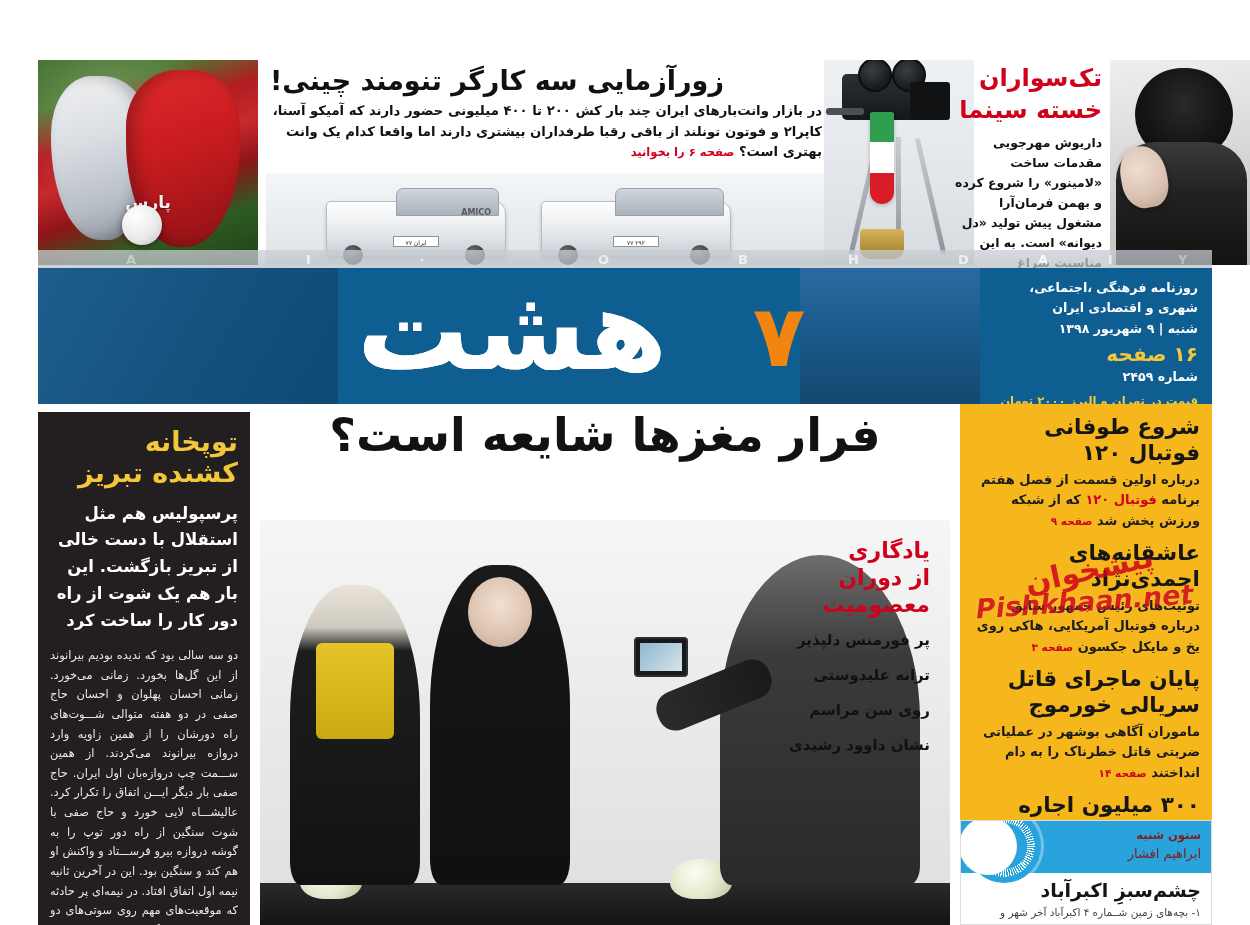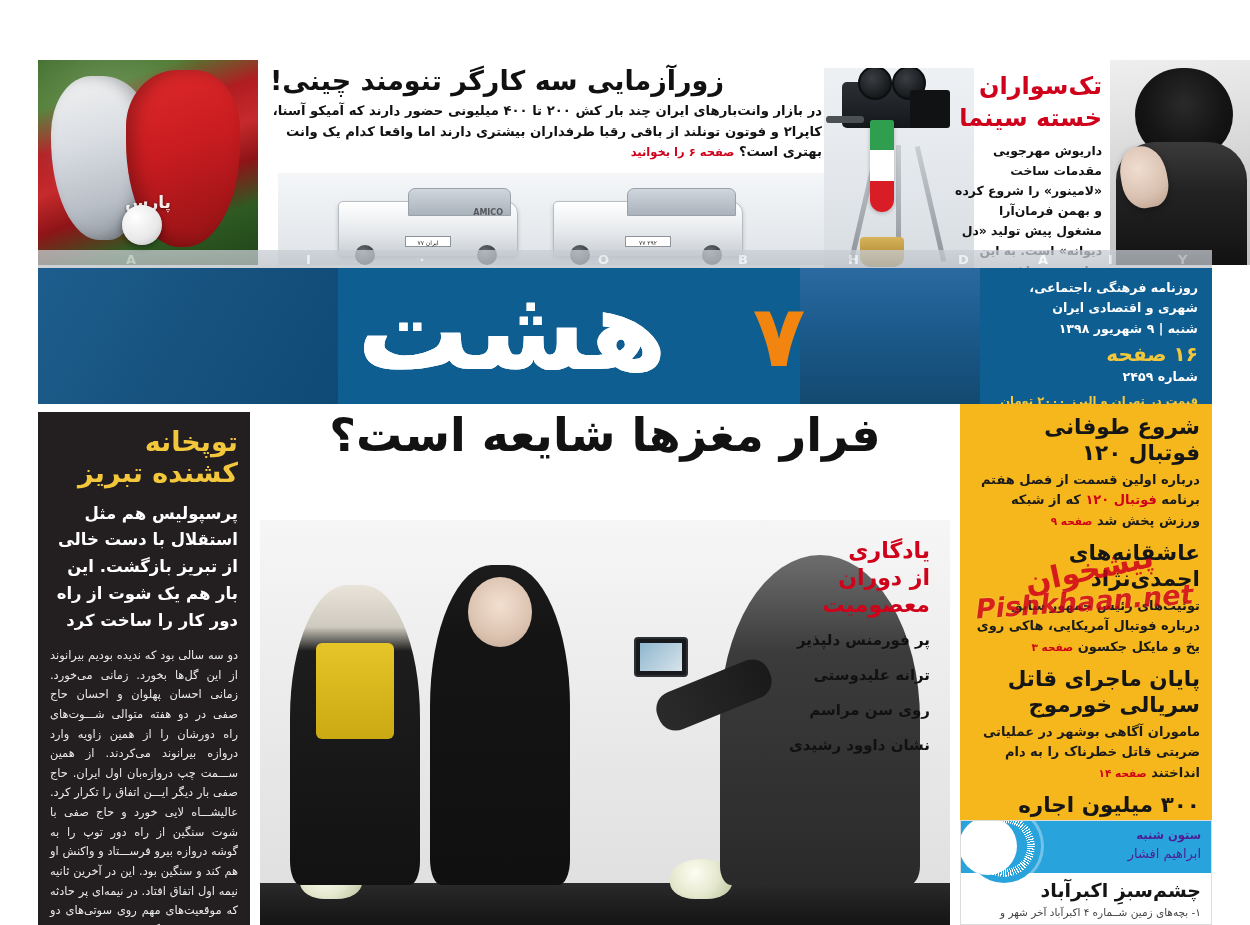--- a/index.html
+++ b/index.html
@@ -52,42 +52,41 @@
     padding:6px 6px 0 4px; letter-spacing:-.3px;
   }
   .truck-sub{
     text-align:right; color:#111; font-size:13.2px; line-height:1.55; padding:5px 4px 0 4px; font-weight:600;
   }
   .truck-sub .ref{ color:#d0021b; font-weight:bold; font-size:11.5px; }
   .truck-photo{
     position:absolute; left:0; bottom:0; width:560px; height:92px;
     background:linear-gradient(180deg,#f4f6f8 0%,#e8ecef 55%,#dfe3e7 100%);
     overflow:hidden;
-    margin-left:12px;
   }
   .truck{
     position:absolute; bottom:8px; height:56px; border-radius:5px 12px 4px 4px;
     background:linear-gradient(180deg,#ffffff 0%,#e6e9ec 55%,#c9ced4 100%);
     border:1px solid #b7bcc2;
     box-shadow:0 2px 4px rgba(0,0,0,.18);
   }
   .truck.t1{ left:60px; width:180px; }
   .truck.t2{ left:275px; width:190px; }
   .truck .cab{ position:absolute; right:6px; top:-14px; width:58%; height:28px;
     background:linear-gradient(180deg,#cfd6de,#aab2bb); border-radius:7px 7px 0 0; border:1px solid #9aa1a9;}
   .truck .wheel{ position:absolute; bottom:-9px; width:20px; height:20px; border-radius:50%;
     background:radial-gradient(circle at 40% 35%,#6d7378 0%,#3a3e42 60%,#1c1f21 100%); }
   .truck .w1{ left:16px; } .truck .w2{ right:20px; }
   .truck .plate{ position:absolute; bottom:9px; left:50%; transform:translateX(-50%);
     width:46px; height:11px; background:#fff; border:1px solid #8d939a; font-size:6px;
     color:#2b2b2b; text-align:center; line-height:11px; }
   .truck .brand{ position:absolute; top:6px; right:14px; font-size:8px; font-weight:bold; color:#55595e; }
 
   
-  .cinema-block{ position:absolute; left:796px; top:8px; width:268px; height:205px; background:#fff; }
+  .cinema-block{ position:absolute; left:796px; top:0; width:268px; height:205px; background:#fff; }
   .cinema-photo{
     position:absolute; left:-10px; top:0; width:150px; height:205px; overflow:hidden;
     background:linear-gradient(180deg,#eef1f4 0%,#e2e6ea 60%,#d6dbe0 100%);
   }
   .cam-body{ position:absolute; left:18px; top:14px; width:78px; height:46px; border-radius:5px;
     background:linear-gradient(180deg,#2c2f33,#15181b); }
   .cam-reel{ position:absolute; width:34px; height:34px; border-radius:50%;
     background:radial-gradient(circle at 40% 35%,#3a3e43 0%,#17191c 70%); border:2px solid #0c0e10; }
   .cam-reel.r1{ left:16px; top:-16px; } .cam-reel.r2{ left:50px; top:-16px; }
   .cam-box{ position:absolute; left:86px; top:22px; width:40px; height:38px; background:#101214; border-radius:3px; }
@@ -264,21 +263,21 @@
   .bb-sun::before{
     content:""; position:absolute; inset:6px; border-radius:50%;
     background:repeating-conic-gradient(#ffffff 0deg 2.2deg, #29a3dc 2.2deg 5deg);
     -webkit-mask: radial-gradient(circle, transparent 52%, #000 54%);
     mask: radial-gradient(circle, transparent 52%, #000 54%);
   }
   .bb-sun::after{
     content:""; position:absolute; left:-8px; top:8px; width:58px; height:58px; border-radius:50%;
     background:#fff;
   }
-  .bb-meta{ position:absolute; right:10px; top:6px; color:#4c1d95; line-height:1.5; }
+  .bb-meta{ position:absolute; right:10px; top:6px; color:#7f1d1d; line-height:1.5; }
   .bb-meta .m1{ font-size:11.5px; font-weight:600; }
   .bb-meta .m2{ font-size:13px; font-weight:normal; }
   .bb-title{ text-align:right; padding:6px 10px 0 10px; font-size:19px; font-weight:bold; color:#141414; }
   .bb-body{ text-align:right; padding:4px 10px 0 10px; font-size:10.5px; color:#444; line-height:1.5; }
 </style>
 </head>
 <body>
 
 <div class="page">
 

